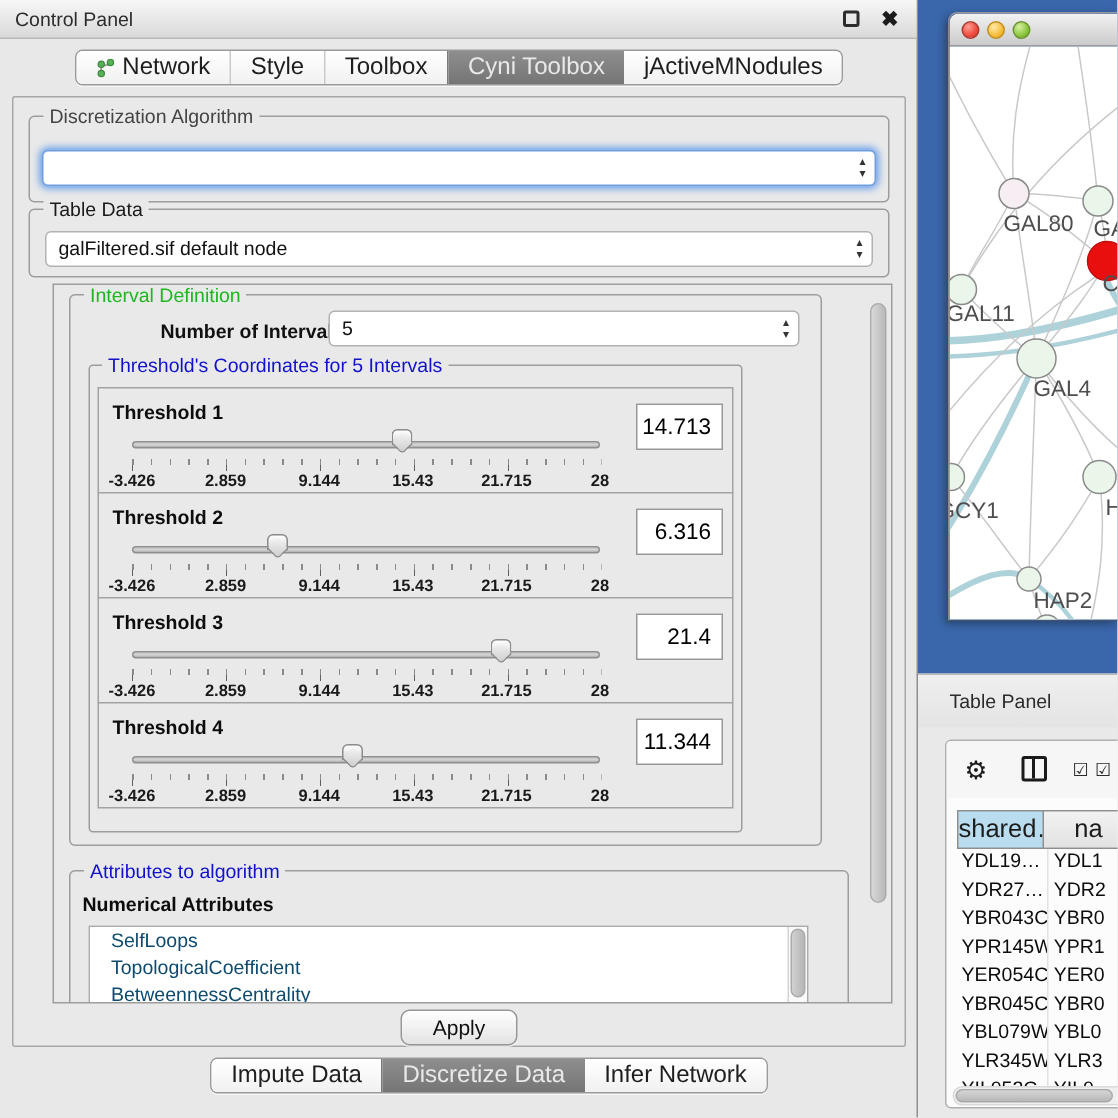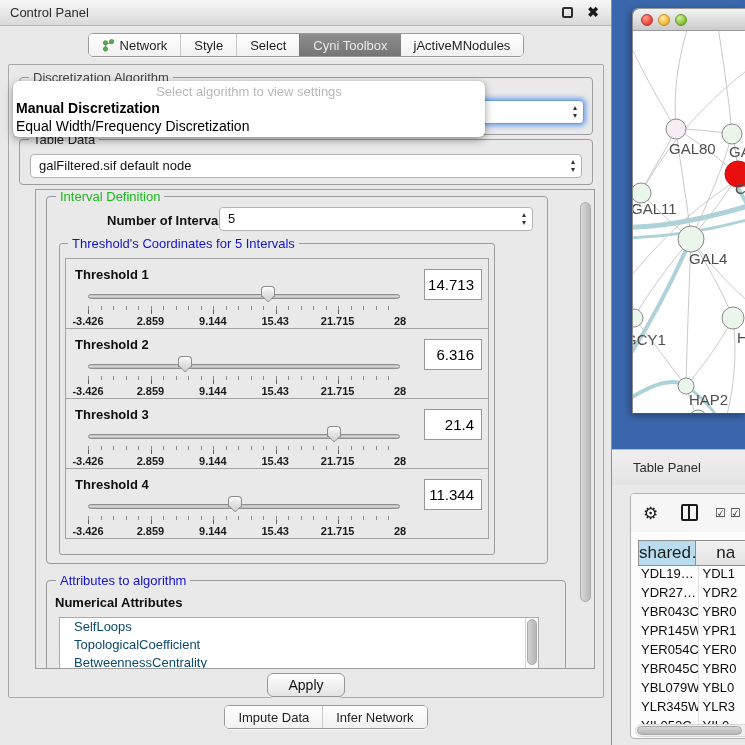--- a/index.html
+++ b/index.html
@@ -9,21 +9,21 @@
   
   .control-panel { position:absolute; left:0; top:0; width:612px; height:745px; background:#e8e8e8; border-right:1px solid #8f8f8f; }
   .titlebar { position:absolute; left:0; top:0; width:100%; height:26px; background:linear-gradient(#f7f7f7,#d9d9d9); border-bottom:1px solid #b6b6b6; }
   .titlebar .title { position:absolute; left:10px; top:5px; font-size:13px; color:#2c2c2c; }
   .float-btn { position:absolute; right:38px; top:7px; width:11px; height:11px; border:2px solid #2c2c2c; border-radius:2px; cursor:default; }
   .close-btn { position:absolute; right:12px; top:4px; font-size:14px; font-weight:bold; color:#1c1c1c; }
 
   
   .seg-bar { position:absolute; left:0; width:612px; display:flex; justify-content:center; }
   .seg { display:flex; border:1px solid #9a9a9a; border-radius:5px; overflow:hidden; background:#fdfdfd; height:24px; box-shadow:0 1px 0 rgba(255,255,255,.6); }
-  .seg .tab { display:flex; align-items:center; gap:5px; padding:0 13px; font-size:13px; color:#1e1e1e; background:linear-gradient(#ffffff,#f1f1f1); border-left:1px solid #c9c9c9; cursor:default; white-space:nowrap; }
+  .seg .tab { display:flex; align-items:center; gap:5px; padding:0 13px; font-size:16px; color:#1e1e1e; background:linear-gradient(#ffffff,#f1f1f1); border-left:1px solid #c9c9c9; cursor:default; white-space:nowrap; }
   .seg .tab:first-child { border-left:none; }
   .seg .tab.selected { background:linear-gradient(#8e8e8e,#757575); color:#e9e9e9; border-left-color:#7a7a7a; }
   .seg .tab.selected + .tab { border-left:none; }
   .top-tabs { top:33px; }
   .bottom-tabs { top:705px;padding-left:40px; }
 
   
   .content { position:absolute; left:8px; top:64px; width:596px; height:634px; background:#e9e9e9; border:1px solid #a8a8a8; border-radius:2px; }
 
   .groupbox { position:absolute; border:1px solid #9d9d9d; border-radius:4px; }
@@ -137,21 +137,21 @@
           <circle cx="3.5" cy="3.8" r="2.1" fill="#58b158" stroke="#3c8a3c" stroke-width="0.8"></circle>
           <circle cx="3.5" cy="10" r="2.1" fill="#58b158" stroke="#3c8a3c" stroke-width="0.8"></circle>
           <circle cx="9.6" cy="2.6" r="2.1" fill="#58b158" stroke="#3c8a3c" stroke-width="0.8"></circle>
         </svg>
         <span>Network</span>
       </span>
       <span class="tab">
           <span>Style</span>
         </span>
       <span class="tab">
-          <span>Select</span>
+          <span>Toolbox</span>
         </span>
       <span class="tab selected">
           <span>Cyni Toolbox</span>
         </span>
       <span class="tab">
           <span>jActiveMNodules</span>
         </span>
     </div>
   </div>
 
@@ -160,25 +160,20 @@
     <div class="groupbox algo-group">
       <span class="gtitle">Discretization Algorithm</span>
       <div class="combo focused algo-combo">
         <span class="stepper">
             <span>▴</span>
             <span>▾</span>
           </span>
       </div>
     </div>
 
-    <div class="popup">
-      <span class="hint">Select algorithm to view settings</span>
-      <span class="opt bold">Manual Discretization</span>
-      <span class="opt">Equal Width/Frequency Discretization</span>
-    </div>
 
     <div class="groupbox tabledata-group">
       <span class="gtitle">Table Data</span>
       <div class="combo tabledata-combo">
         <span>galFiltered.sif default node</span>
         <span class="stepper">
             <span>▴</span>
             <span>▾</span>
           </span>
       </div>
@@ -309,20 +304,23 @@
         </div>
     </div>
 
     <div class="apply-btn">Apply</div>
   </div>
 
   <div class="seg-bar bottom-tabs">
     <div class="seg">
       <span class="tab">
           <span>Impute Data</span>
+        </span>
+      <span class="tab selected">
+          <span>Discretize Data</span>
         </span>
       <span class="tab">
           <span>Infer Network</span>
         </span>
     </div>
   </div>
 </div>
 
 <div class="desktop-blue" style="background: rgb(58, 103, 171);"></div>
 

